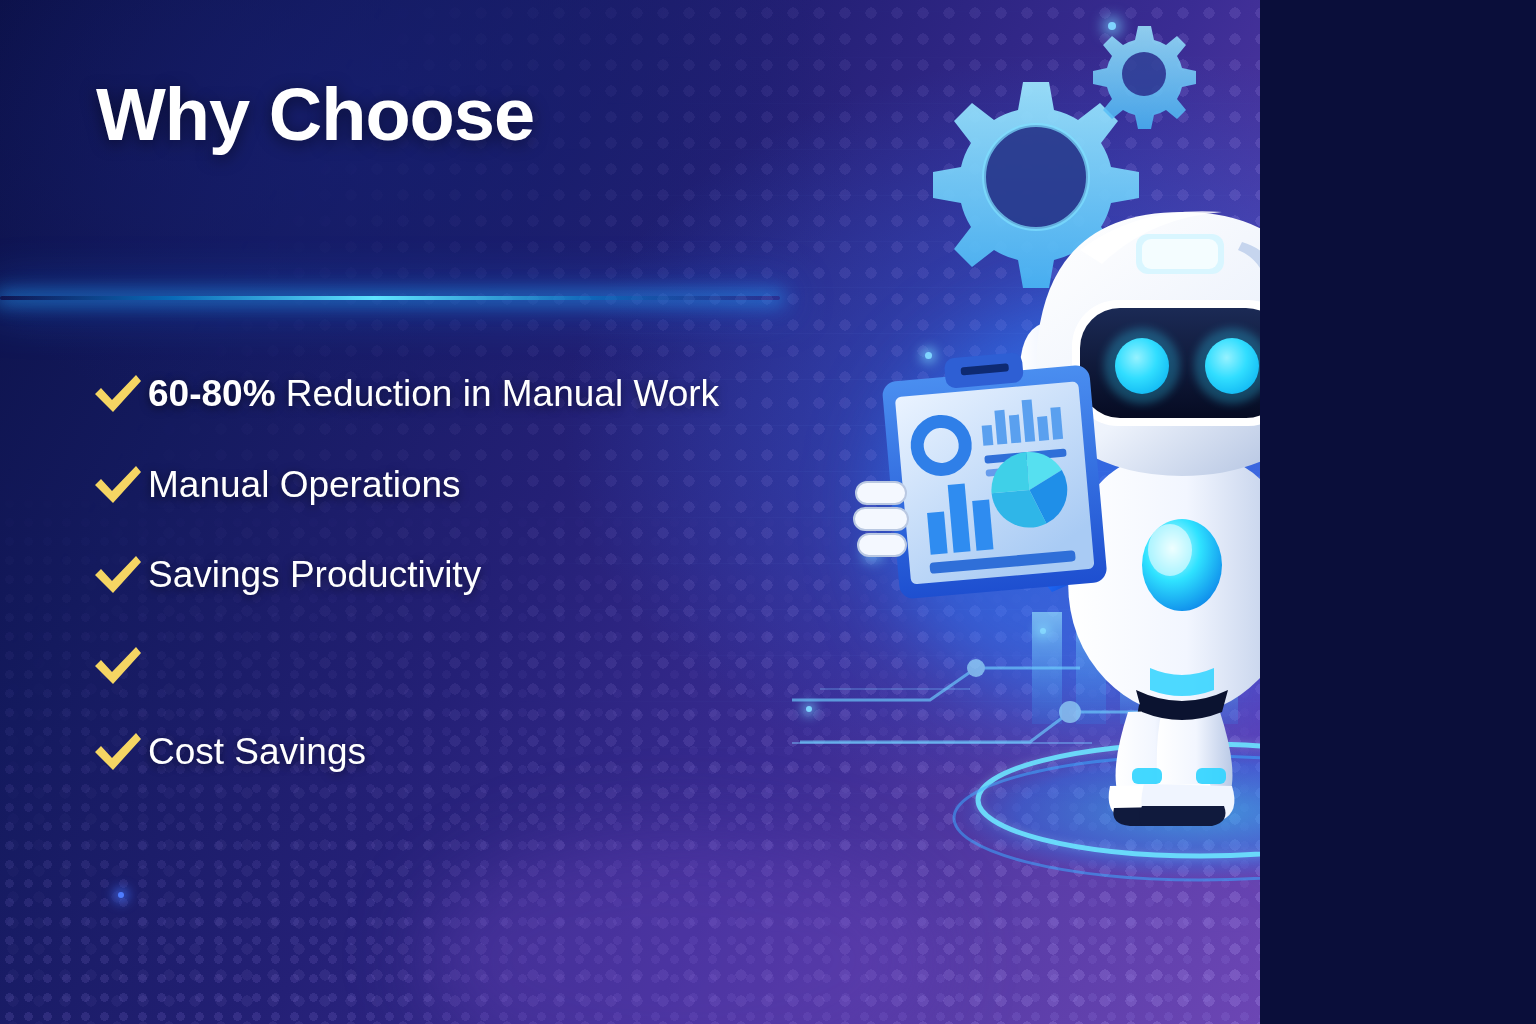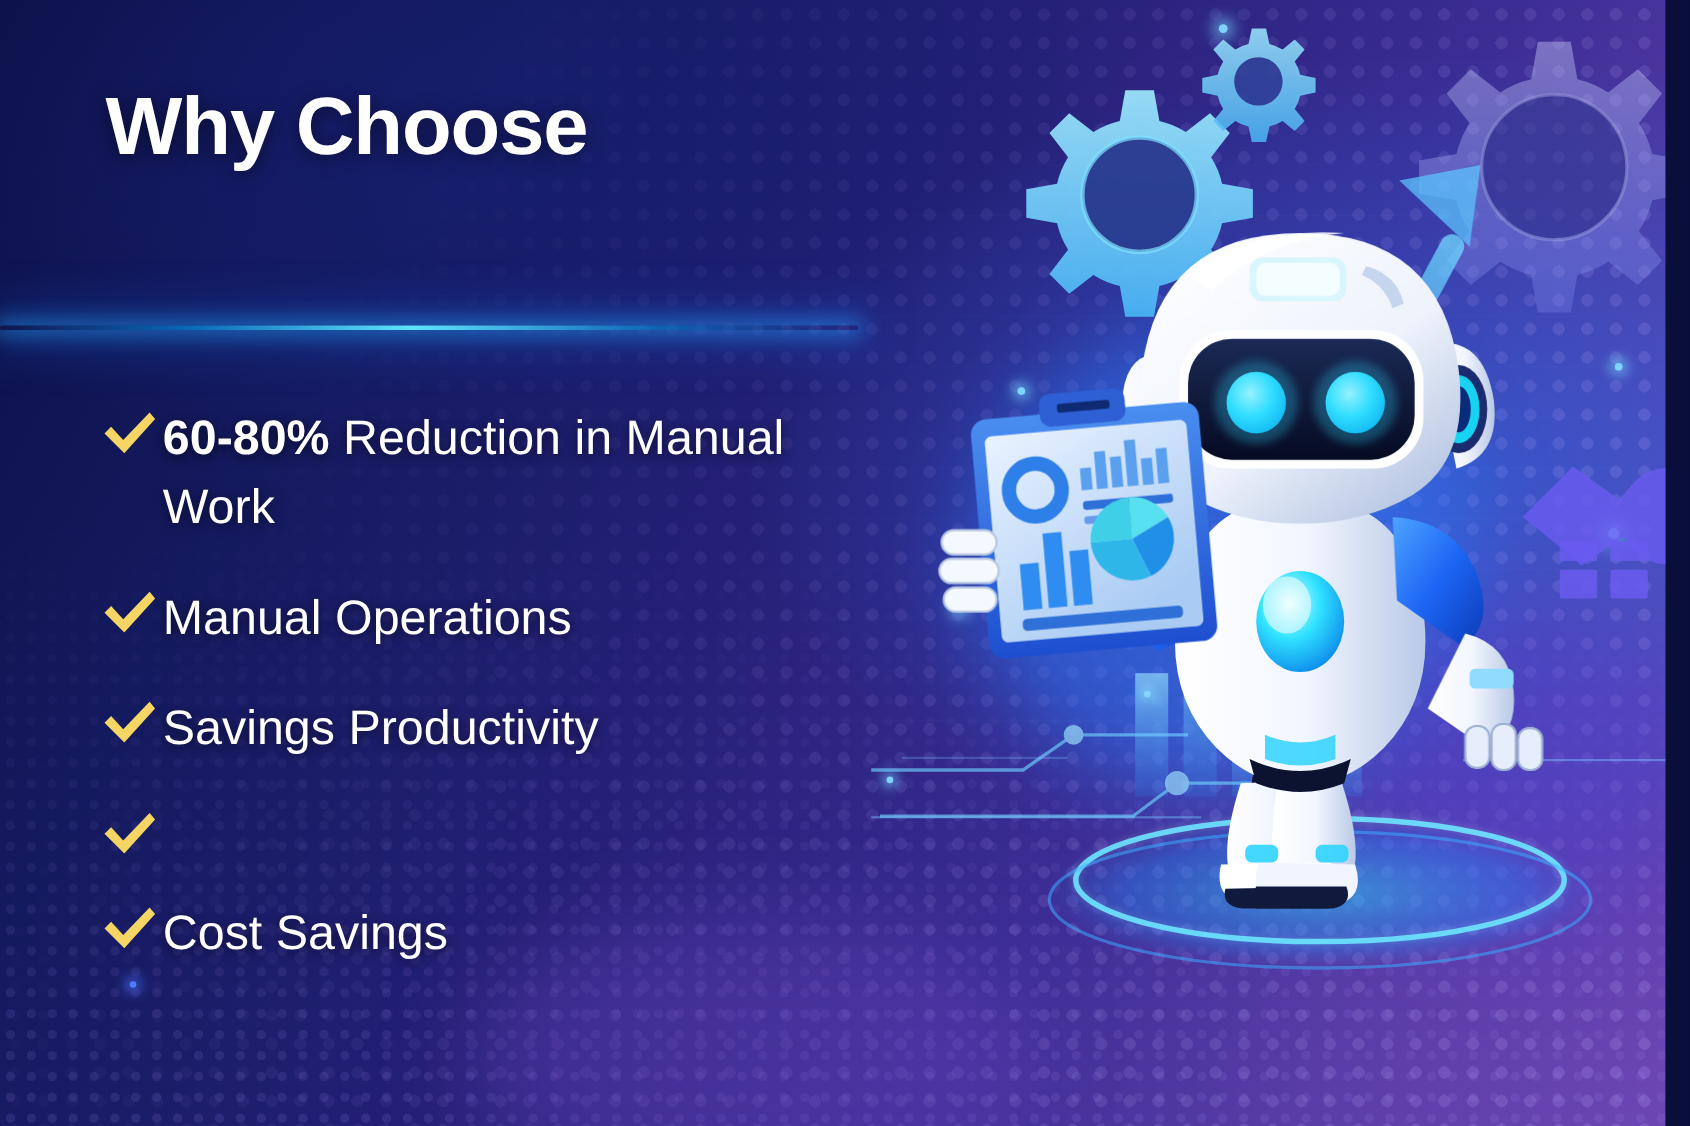--- a/index.html
+++ b/index.html
@@ -1,17 +1,17 @@
 <!DOCTYPE html>
 <html><head>
 <meta charset="utf-8">
 <style>
   html,body{margin:0;padding:0;background:#0a0e3a;}
   #stage{
-    position:relative;width:1514px;height:1024px;overflow:hidden;
+    position:relative;width:1260px;height:1024px;overflow:hidden;
     font-family:"Liberation Sans", sans-serif;
     background:
       radial-gradient(ellipse 70% 60% at 88% 42%, rgba(40,110,235,0.55) 0%, rgba(40,110,235,0) 62%),
       radial-gradient(ellipse 55% 45% at 30% 12%, rgba(22,30,110,0.85) 0%, rgba(22,30,110,0) 70%),
       linear-gradient(118deg,#0b1046 0%, #141a5e 22%, #242076 45%, #3a2c93 66%, #5a3da8 84%, #6c46b4 100%);
   }
 
   
   .halftone{
     position:absolute;inset:0;
@@ -46,21 +46,21 @@
 
   .divider{position:absolute;left:0;top:296px;width:780px;height:4px;
     background:linear-gradient(90deg, rgba(0,160,255,0) 0%, rgba(0,170,255,.55) 22%, #5fe4ff 48%, rgba(0,170,255,.5) 76%, rgba(0,160,255,0) 100%);
     border-radius:4px;
     box-shadow:0 0 18px 5px rgba(40,170,255,.55), 0 0 46px 12px rgba(30,120,255,.3);}
 
   .bullets{position:absolute;left:92px;top:368px;width:700px;}
   .bullet{display:flex;align-items:flex-start;margin-bottom:38px;}
   .bullet:last-child{margin-bottom:0;}
   .chk{width:56px;flex:0 0 56px;margin-top:6px;}
-  .btext{font-size:44px;color:#ffffff;line-height:1.42;text-shadow:0 2px 10px rgba(0,0,0,.55);}
+  .btext{font-size:37px;color:#ffffff;line-height:1.42;text-shadow:0 2px 10px rgba(0,0,0,.55);}
   .btext b{font-weight:bold;}
 
   
   .art{position:absolute;left:780px;top:0;width:756px;height:1024px;}
   svg{display:block;overflow:visible;}
 </style>
 </head>
 <body>
 
 <div id="stage">

